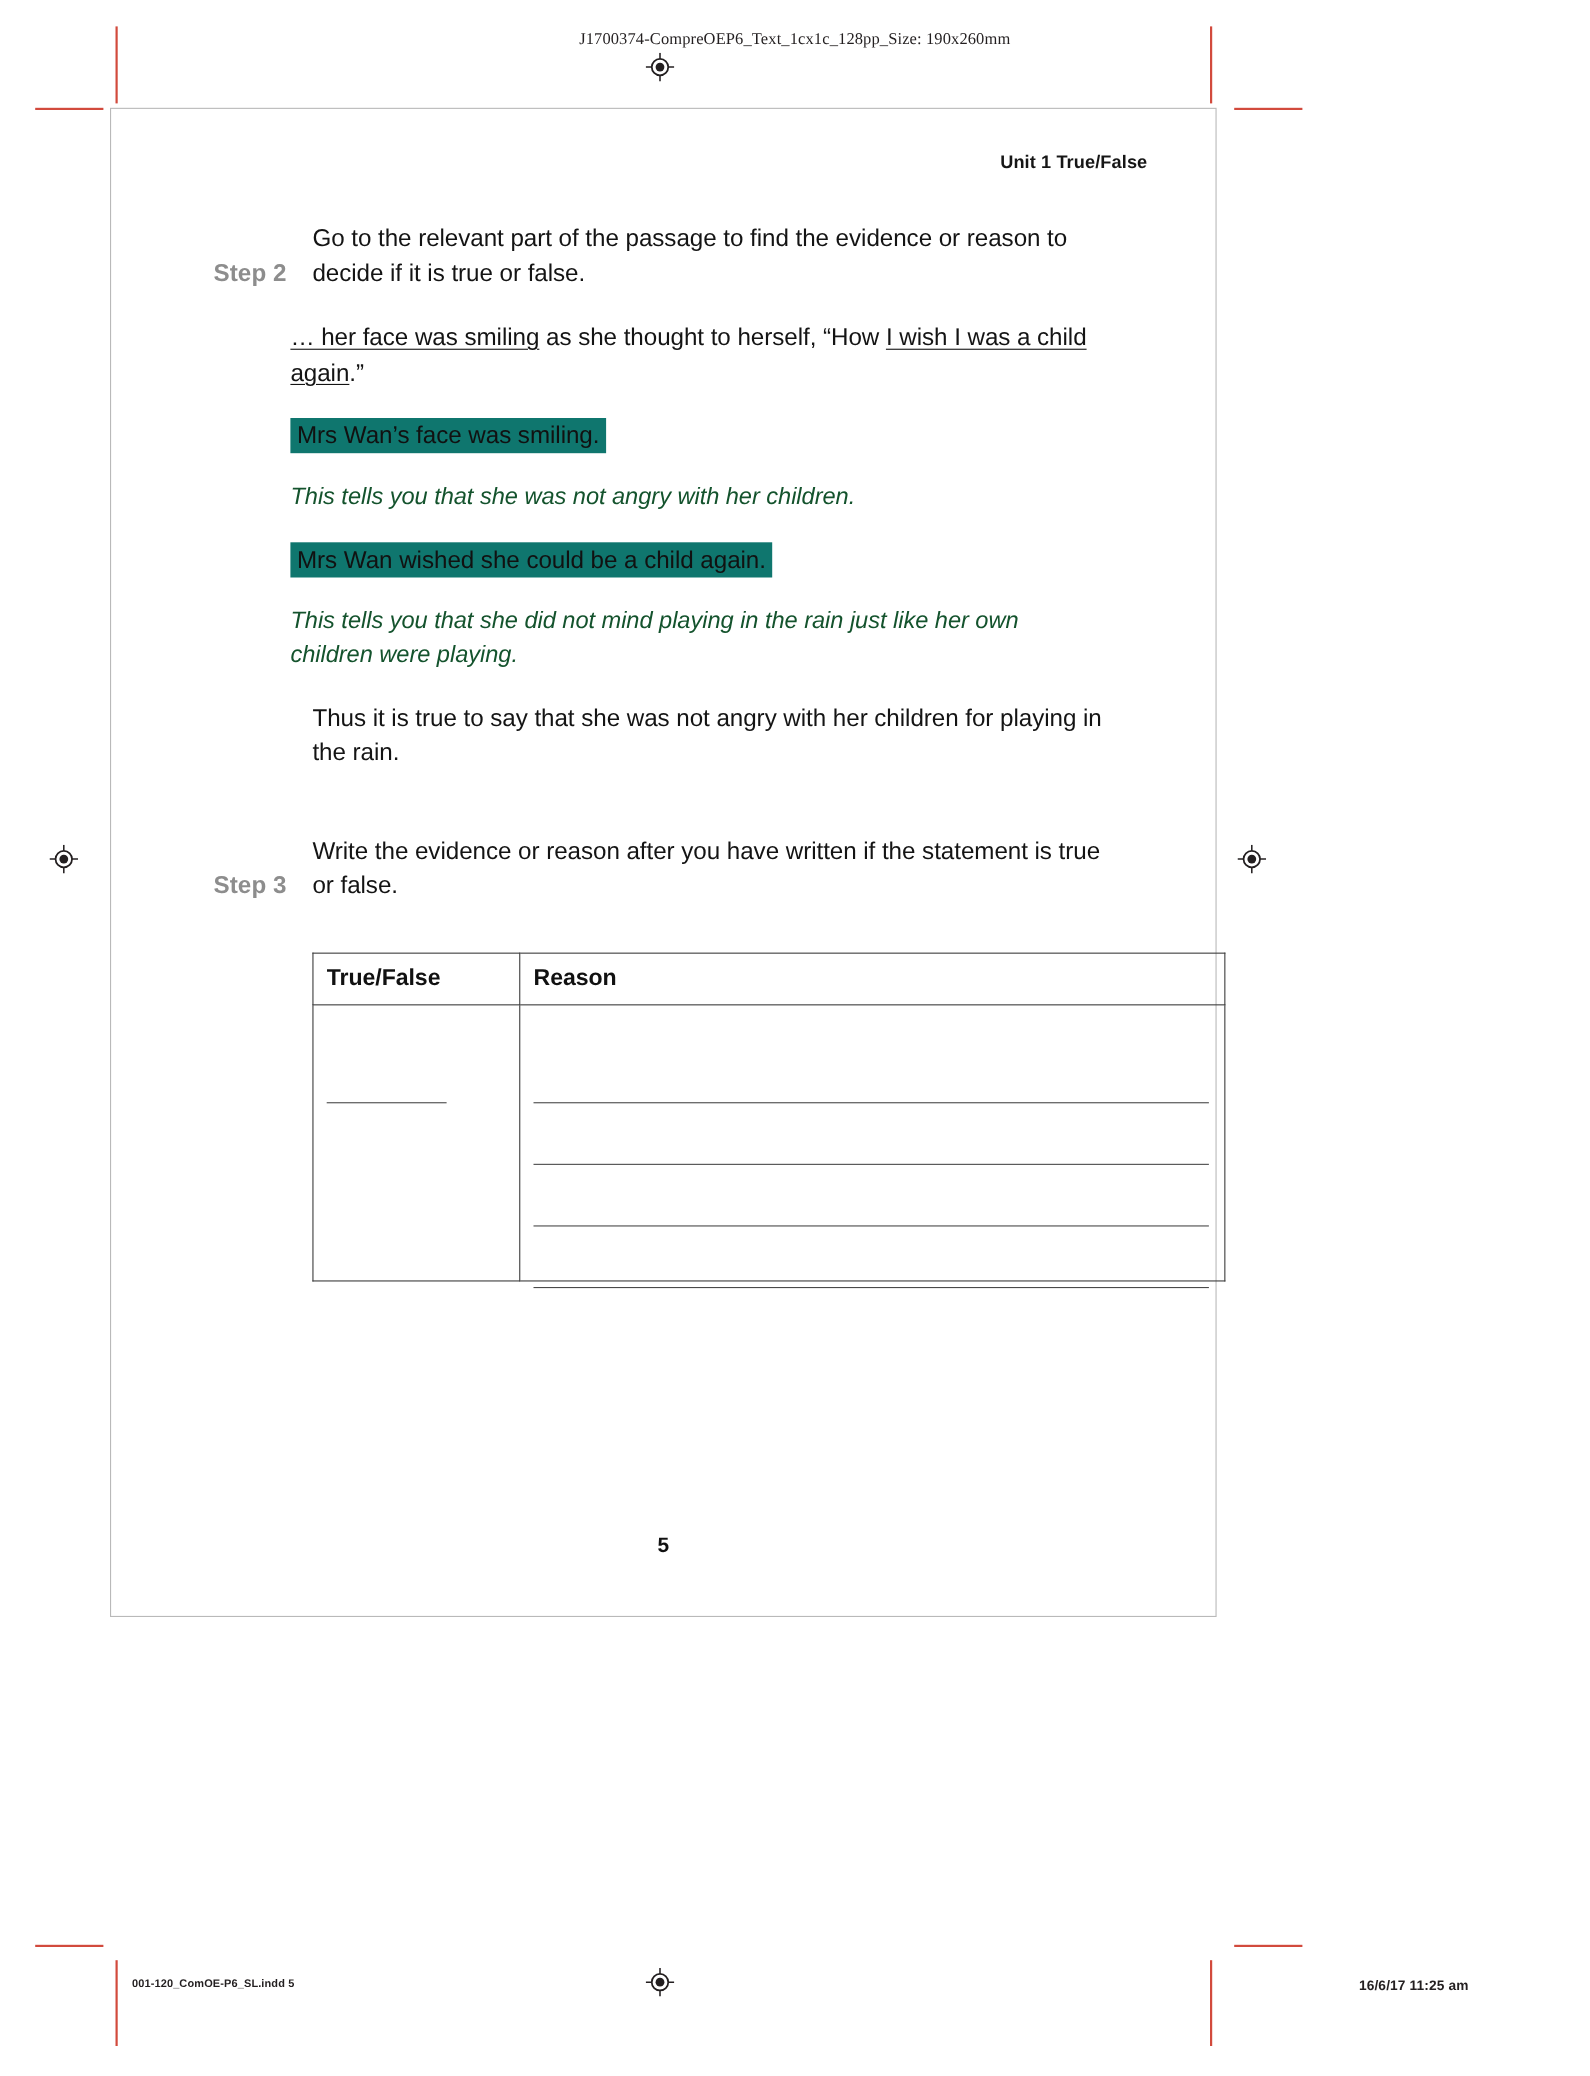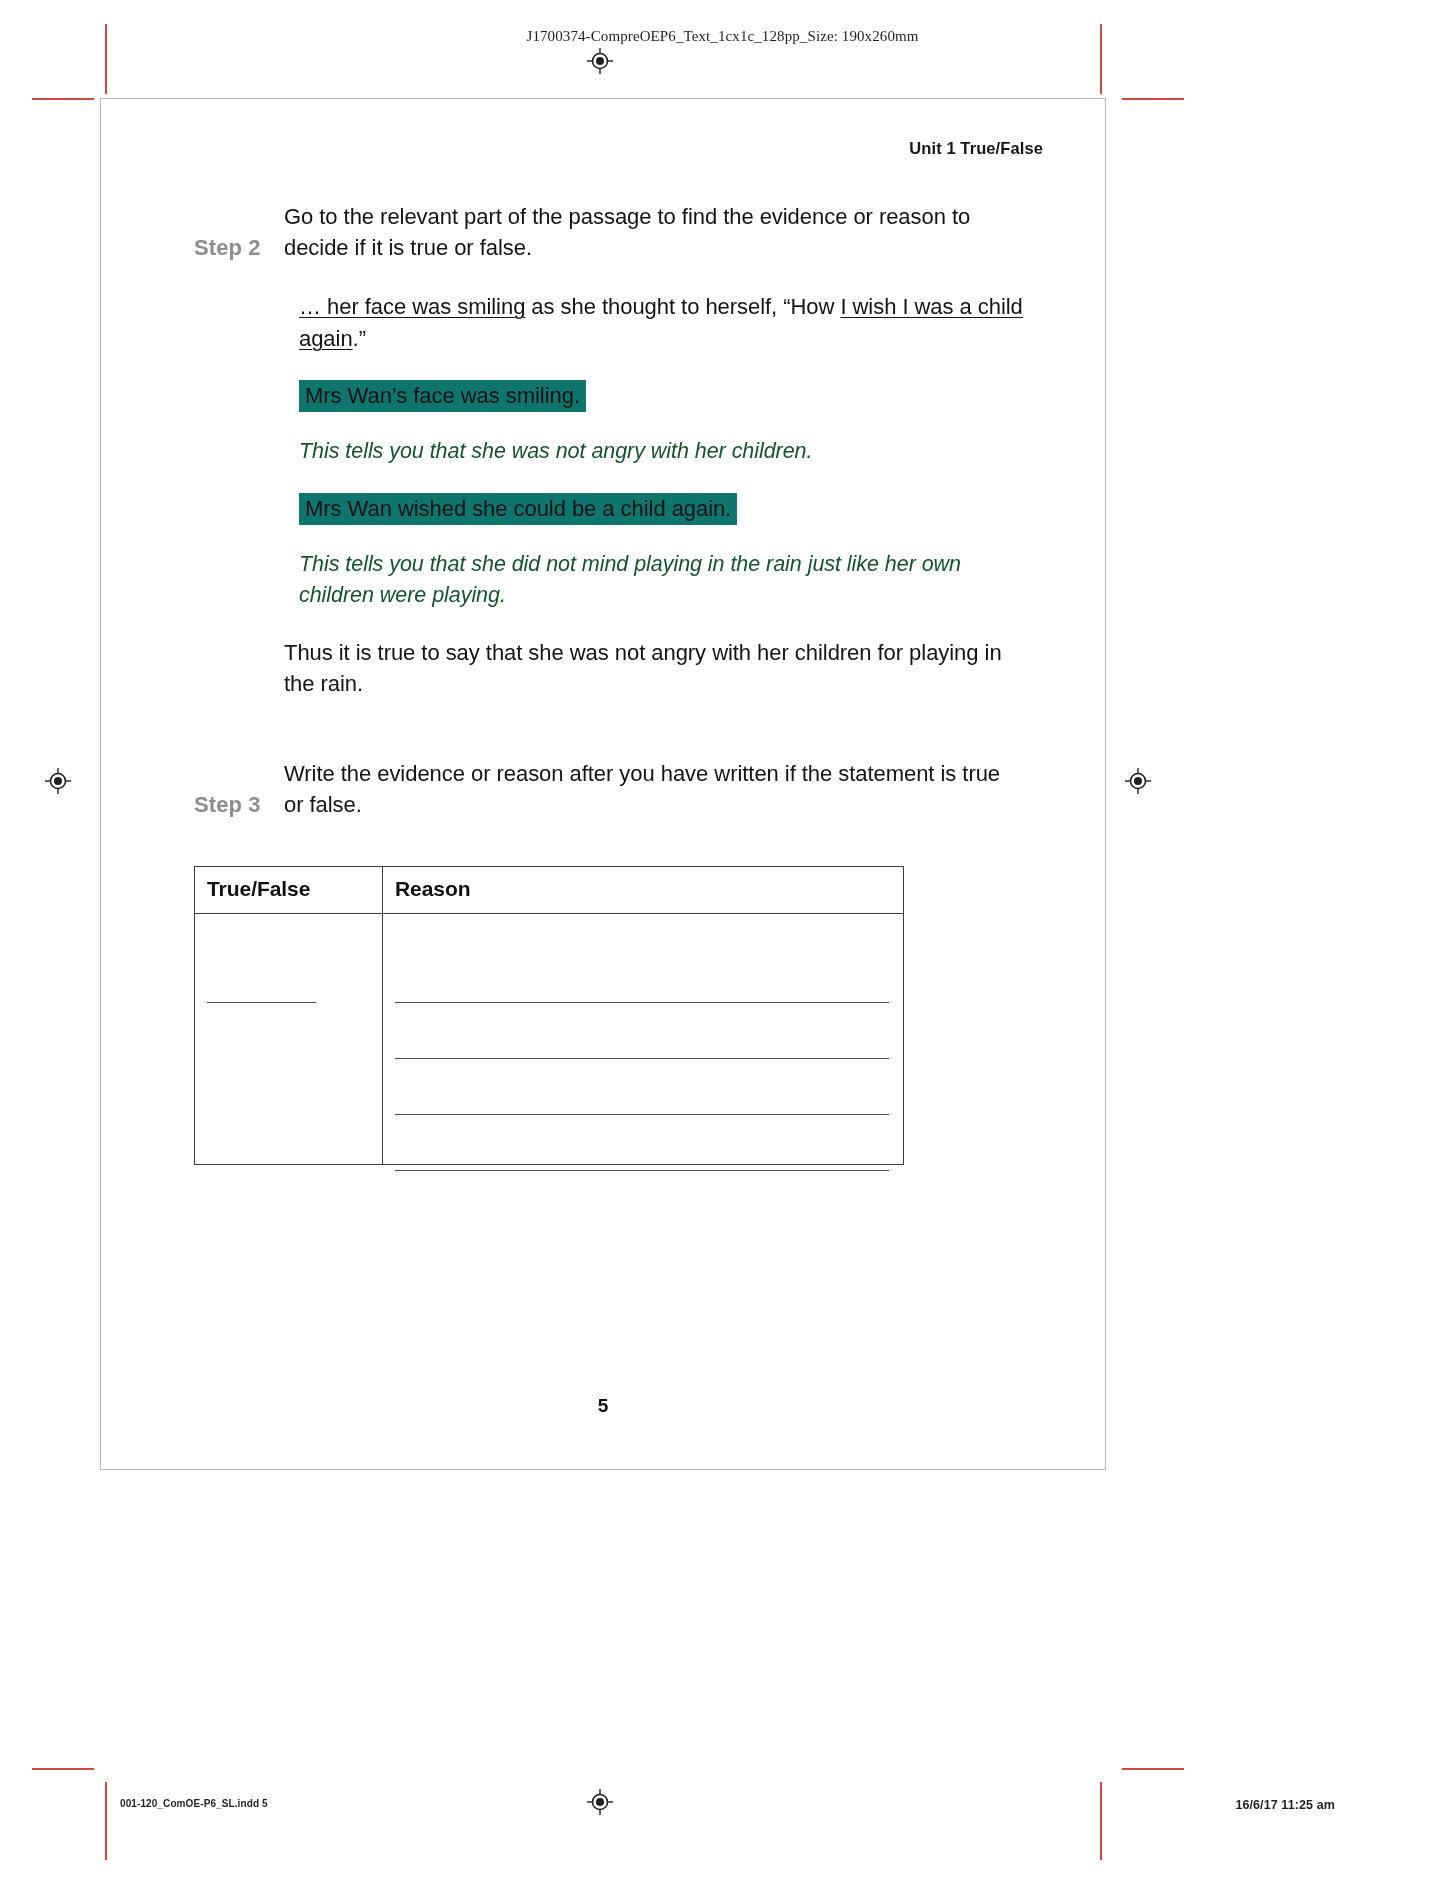--- a/index.html
+++ b/index.html
@@ -111,21 +111,21 @@
   .step-text {
     flex: 1 1 auto;
     font-size: 22px;
     line-height: 1.42;
     color: #141414;
     letter-spacing: -0.05px;
   }
 
   
   .indent-block {
-    margin-left: 105px;
+    margin-left: 70px;
     width: 730px;
   }
 
   .quote {
     font-size: 22px;
     line-height: 1.42;
     color: #141414;
     margin-top: 28px;
     letter-spacing: -0.05px;
   }
@@ -166,21 +166,22 @@
     line-height: 1.42;
     color: #141414;
     letter-spacing: -0.05px;
   }
 
   .step3-wrap { margin-top: 58px; }
 
   
   .answer-table {
     margin-top: 46px;
-    width: 710px;
+    margin-left: 90px;
+    width: 830px;
     border-collapse: collapse;
     table-layout: fixed;
   }
   .answer-table td, .answer-table th {
     border: 1.4px solid #3d3d3d;
     padding: 0;
     vertical-align: top;
   }
   .answer-table th {
     text-align: left;

